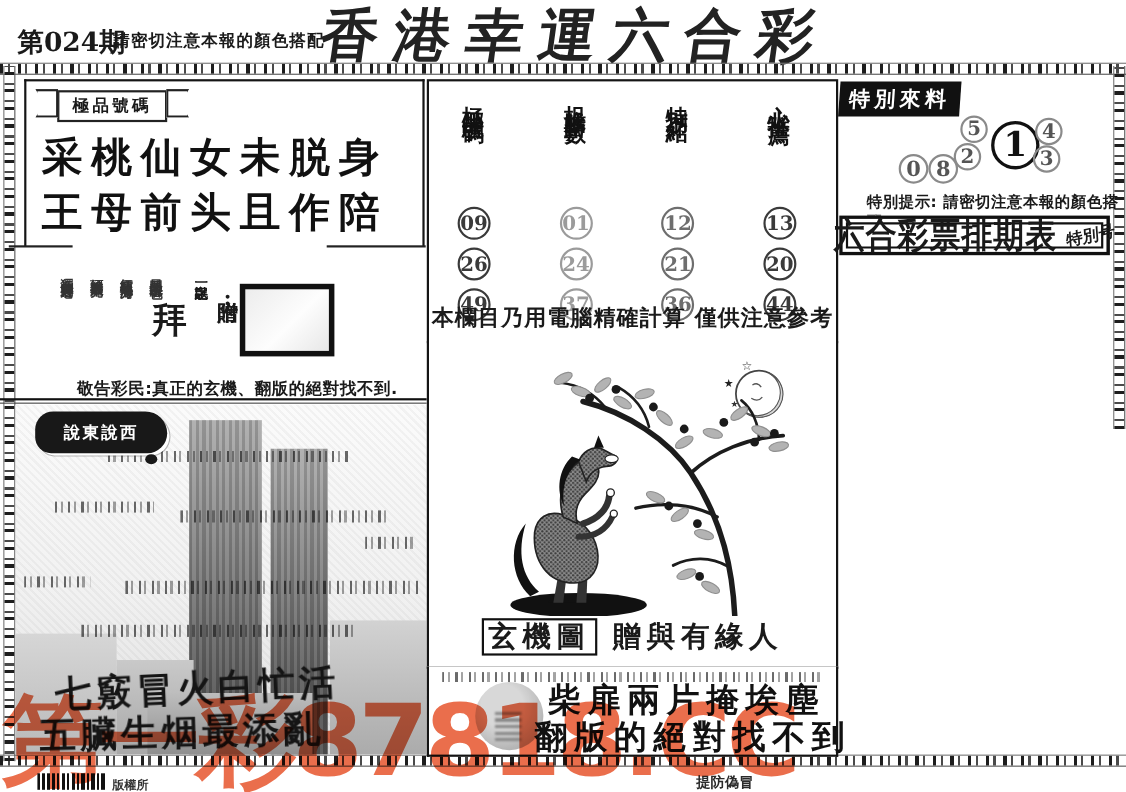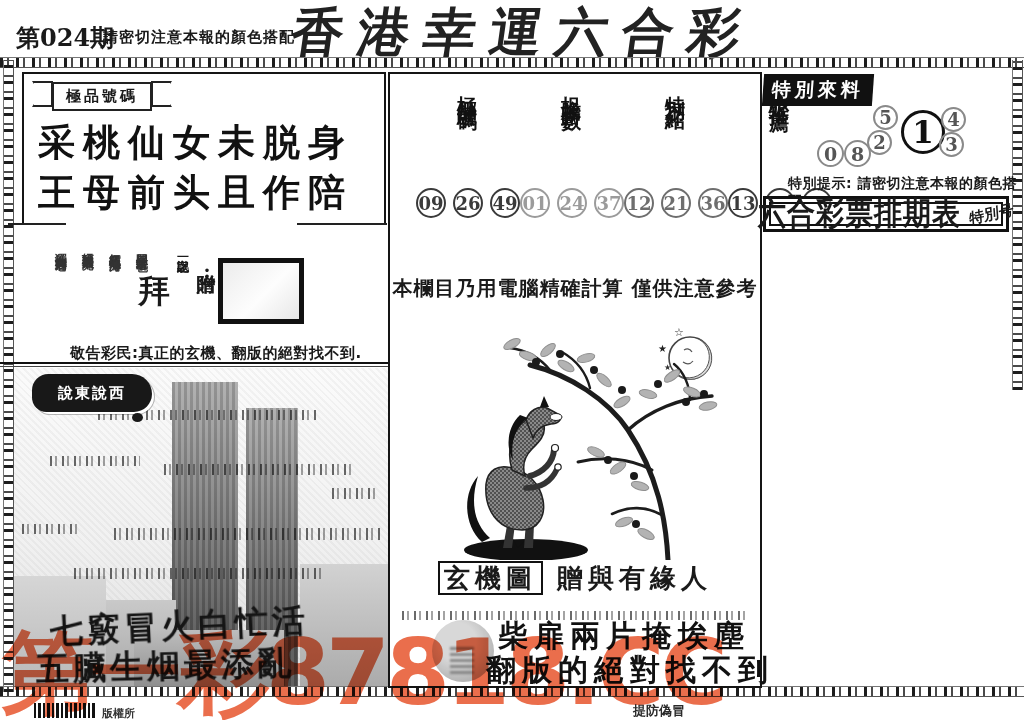--- a/index.html
+++ b/index.html
@@ -92,21 +92,21 @@
                         letter-spacing:4px; color:#151515; white-space:nowrap; filter:blur(.25px); }
   #photo-line1 { left:36px; top:236px; transform:rotate(-2.5deg); }
   #photo-line2 { left:22px; top:276px; transform:rotate(-1.5deg); }
 
   
   #pred-box { left:388px; top:72px; width:374px; height:240px; }
   .pred-cols { position:absolute; left:26px; top:6px; right:36px; display:flex; justify-content:space-between; }
   .pred-col { display:flex; flex-direction:column; align-items:center; }
   .pred-header { writing-mode:vertical-rl; text-orientation:upright; font-size:20px; font-weight:bold;
                  font-family:"DejaVu Serif", serif; letter-spacing:5px; height:96px; color:#111; }
-  .circles { display:flex; gap:7px; margin-top:12px; }
+  .circles { display:flex; flex-direction:column; gap:7px; margin-top:12px; }
   .num-circle { width:30px; height:30px; border-radius:50%; border:2px solid currentColor;
                 display:flex; align-items:center; justify-content:center; font-size:18px; font-weight:bold;
                 font-family:"DejaVu Serif", serif; }
   #pred-footer { position:absolute; left:0; right:0; bottom:8px; text-align:center; font-size:20px;
                  font-weight:bold; letter-spacing:1px; }
 
   
   #art-box { left:388px; top:310px; width:374px; height:298px; border-top:none; }
   #art-svg { position:absolute; left:0; top:0; }
   #art-caption { position:absolute; left:0; right:0; bottom:10px; text-align:center; font-size:26px;

